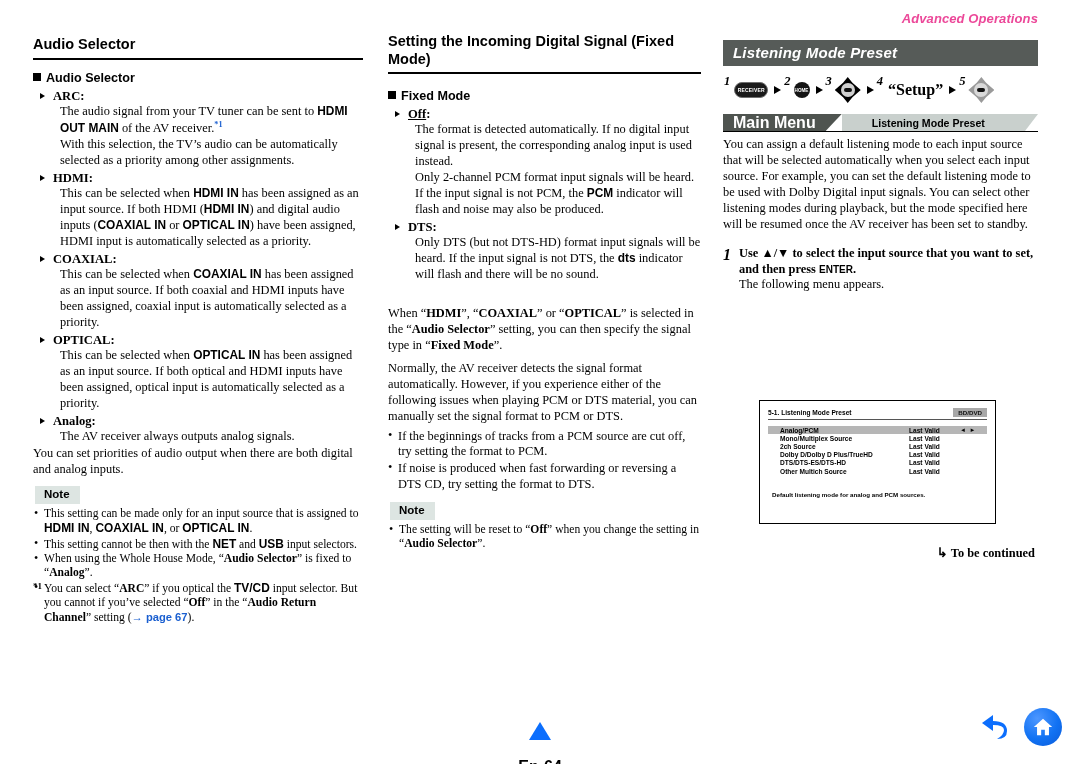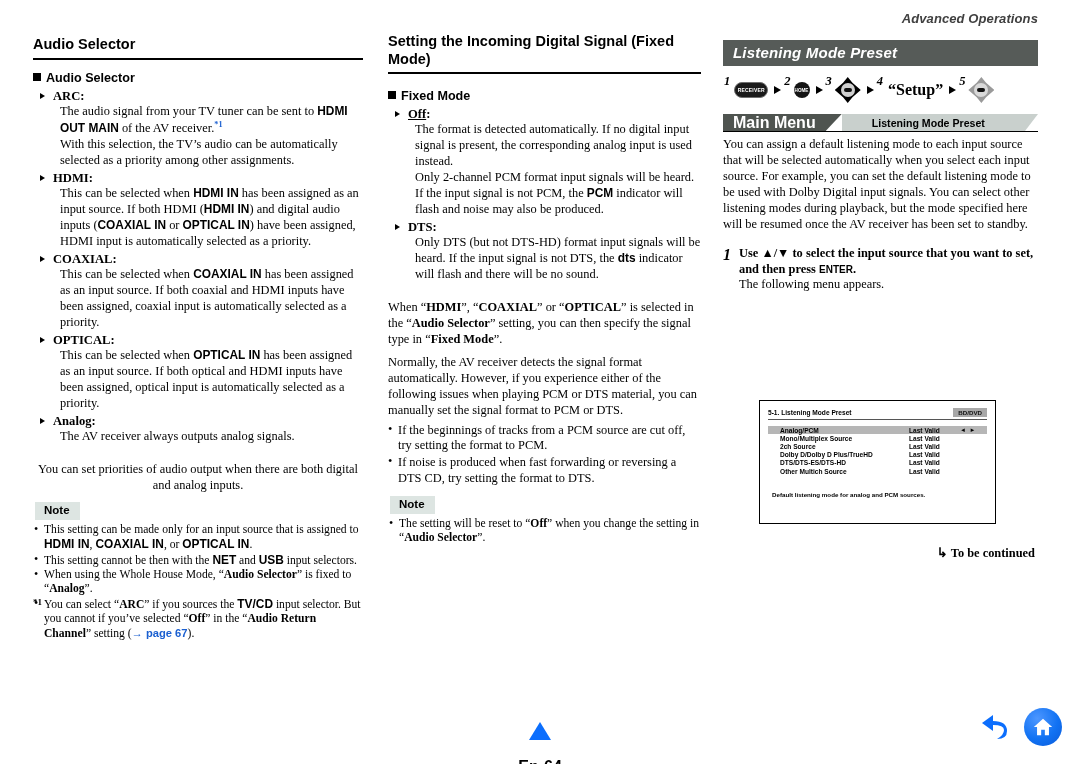--- a/index.html
+++ b/index.html
@@ -20,21 +20,21 @@
   .col-left   { left: 33px;  width: 330px; }
   .col-mid    { left: 388px; width: 313px; }
   .col-right  { left: 723px; width: 315px; }
 
   
   .running-head {
     position: absolute; right: 42px; top: 11px;
     font-family: "Liberation Sans", sans-serif;
     font-style: italic; font-weight: bold;
     font-size: 13px; letter-spacing: .1px;
-    color: #404040;
+    color: #ec4899;
     margin-left: 44px;
   }
 
   h1.sec {
     font-family: "Liberation Sans", sans-serif;
     font-size: 14.5px; font-weight: bold;
     margin: 0; padding: 0 0 4px 0;
     line-height: 1.22;
     border-bottom: 2.6px solid #000;
   }
@@ -380,37 +380,37 @@
 
     
     <div class="term">
       <span class="tri"></span>
       <span class="term-name ser"><span>Analog</span>:</span>
     </div>
     <div class="term-body">
       <span>The AV receiver always outputs analog signals.</span>
     </div>
 
-    <p style="margin-top:17px;text-align:center;">You can set priorities of audio output when there are both digital and analog inputs.</p>
+    <p style="margin-top:1px;">You can set priorities of audio output when there are both digital and analog inputs.</p>
 
     <div class="note-tag">Note</div>
 
     <ul class="bul">
       <li>
         <span>This setting can be made only for an input source that is assigned to </span><b class="sans">HDMI IN</b><span>, </span><b class="sans">COAXIAL IN</b><span>, or </span><b class="sans">OPTICAL IN</b><span>.</span>
       </li>
       <li>
         <span>This setting cannot be then with the </span><b class="sans">NET</b><span> and </span><b class="sans">USB</b><span> input selectors.</span>
       </li>
       <li>
         <span>When using the Whole House Mode, “</span><b class="ser">Audio Selector</b><span>” is fixed to “</span><b class="ser">Analog</b><span>”.</span>
       </li>
       <li class="fnote">
         <span class="mark">*1</span>
-        <span>You can select “</span><b class="ser">ARC</b><span>” if you sources the </span><b class="sans">TV/CD</b><span> input selector. But you cannot if you’ve selected “</span><b class="ser">Off</b><span>” in the “</span><b class="ser">Audio Return Channel</b><span>” setting (</span><span class="pagelink">→ page 67</span><span>).</span>
+        <span>You can select “</span><b class="ser">ARC</b><span>” if you optical the </span><b class="sans">TV/CD</b><span> input selector. But you cannot if you’ve selected “</span><b class="ser">Off</b><span>” in the “</span><b class="ser">Audio Return Channel</b><span>” setting (</span><span class="pagelink">→ page 67</span><span>).</span>
       </li>
     </ul>
   </div>
 
   <div class="h1-wrap h1-mid">
     <h1 class="sec">Setting the Incoming Digital Signal (Fixed Mode)</h1>
   </div>
 
   <div class="col col-mid body" style="top:88px;">
 
@@ -435,21 +435,21 @@
 
     
     <div class="term">
       <span class="tri"></span>
       <span class="term-name ser"><span>DTS</span>:</span>
     </div>
     <div class="term-body">
       <span>Only DTS (but not DTS-HD) format input signals will be heard. If the input signal is not DTS, the </span><b class="sans">dts</b><span> indicator will flash and there will be no sound.</span>
     </div>
 
-    <p style="margin-top:17px;">
+    <p style="margin-top:23px;">
       <span>When “</span><b class="ser">HDMI</b><span>”, “</span><b class="ser">COAXIAL</b><span>” or “</span><b class="ser">OPTICAL</b><span>” is selected in the “</span><b class="ser">Audio Selector</b><span>” setting, you can then specify the signal type in “</span><b class="ser">Fixed Mode</b><span>”.</span>
     </p>
 
     <p style="margin-top:7px;">Normally, the AV receiver detects the signal format automatically. However, if you experience either of the following issues when playing PCM or DTS material, you can manually set the signal format to PCM or DTS.</p>
 
     <ul class="bul2">
       <li>If the beginnings of tracks from a PCM source are cut off, try setting the format to PCM.</li>
       <li>If noise is produced when fast forwarding or reversing a DTS CD, try setting the format to DTS.</li>
     </ul>
 

